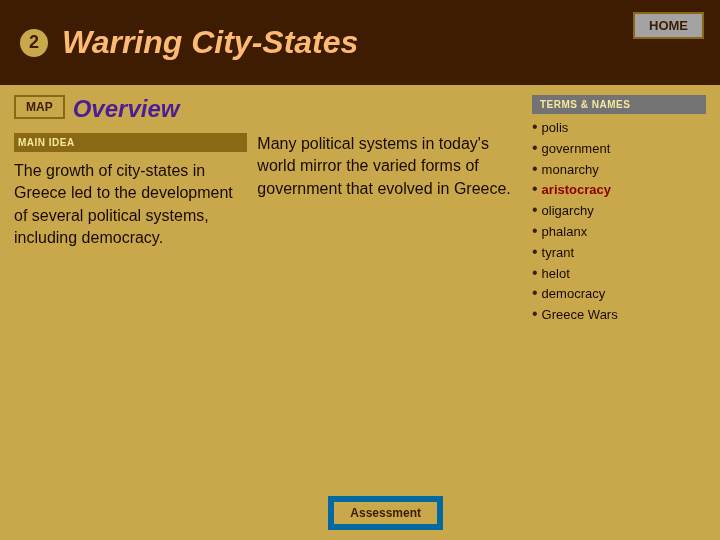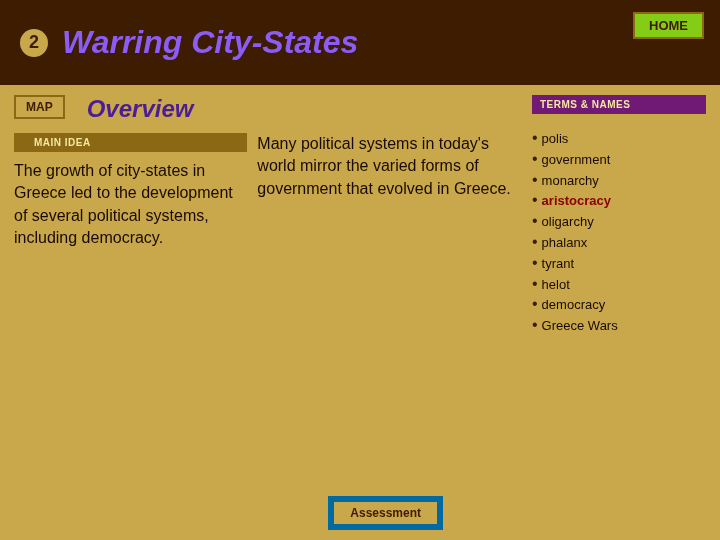--- a/index.html
+++ b/index.html
@@ -33,31 +33,31 @@
       height: 28px;
       border-radius: 50%;
       display: flex;
       align-items: center;
       justify-content: center;
       margin-right: 14px;
       flex-shrink: 0;
     }
 
     .title {
-      color: #8b5cf6;
+      color: #fdba74;
       font-size: 32px;
       font-weight: bold;
       font-style: italic;
     }
 
     .home-button {
       position: absolute;
       top: 12px;
       right: 16px;
-      background-color: #84cc16;
+      background-color: #a3a3a3;
       color: #3d1c02;
       font-weight: bold;
       font-size: 13px;
       padding: 4px 14px;
       border: 2px solid #8b6914;
       cursor: pointer;
     }
 
     
     .content-area {
@@ -115,21 +115,21 @@
       display: flex;
       flex-direction: column;
       gap: 8px;
     }
 
     .section-label {
       background-color: #8b6914;
       color: #f5e8a0;
       font-size: 10px;
       font-weight: bold;
-      padding: 4px 20px;
+      padding: 4px 4px;
       letter-spacing: 0.5px;
     }
 
     .section-body {
       color: #1a0a00;
       font-size: 16px;
       line-height: 1.4;
     }
 
     
@@ -153,27 +153,27 @@
     
     .right-panel {
       width: 180px;
       display: flex;
       flex-direction: column;
       gap: 4px;
       padding-left: 6px;
     }
 
     .terms-header {
-      background-color: #701a75;
+      background-color: #737373;
       color: #f5e8a0;
       font-size: 10px;
       font-weight: bold;
       padding: 4px 8px;
       letter-spacing: 0.5px;
-      margin-bottom: 11px;
+      margin-bottom: 0;
     }
 
     .term-item {
       color: #1a0a00;
       font-size: 13px;
       line-height: 1.6;
       display: flex;
       align-items: baseline;
       gap: 4px;
     }
@@ -201,21 +201,21 @@
 <div class="header-bar">
   <div class="chapter-number">2</div>
   <div class="title">Warring City-States</div>
   <div class="home-button">HOME</div>
 </div>
 
 <div class="content-area">
 
   <div class="left-panel">
 
-    <div style="display:flex; align-items:center; gap:22px;">
+    <div style="display:flex; align-items:center; gap:8px;">
       <div class="map-button">MAP</div>
       <div class="overview-title">Overview</div>
     </div>
 
     <div class="two-col">
 
       <div class="col-left">
         <div class="section-label">MAIN IDEA</div>
         <div class="section-body">The growth of city-states in Greece led to the development of several political systems, including democracy.</div>
       </div>

